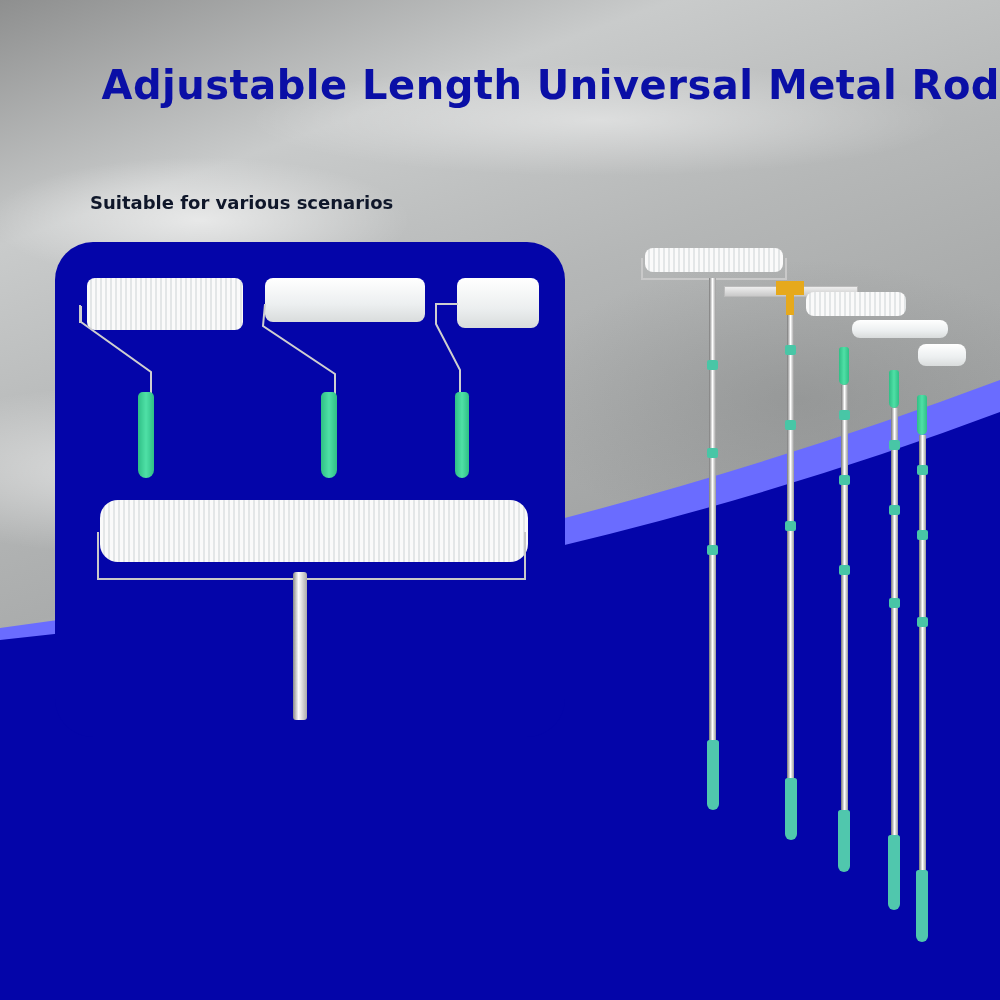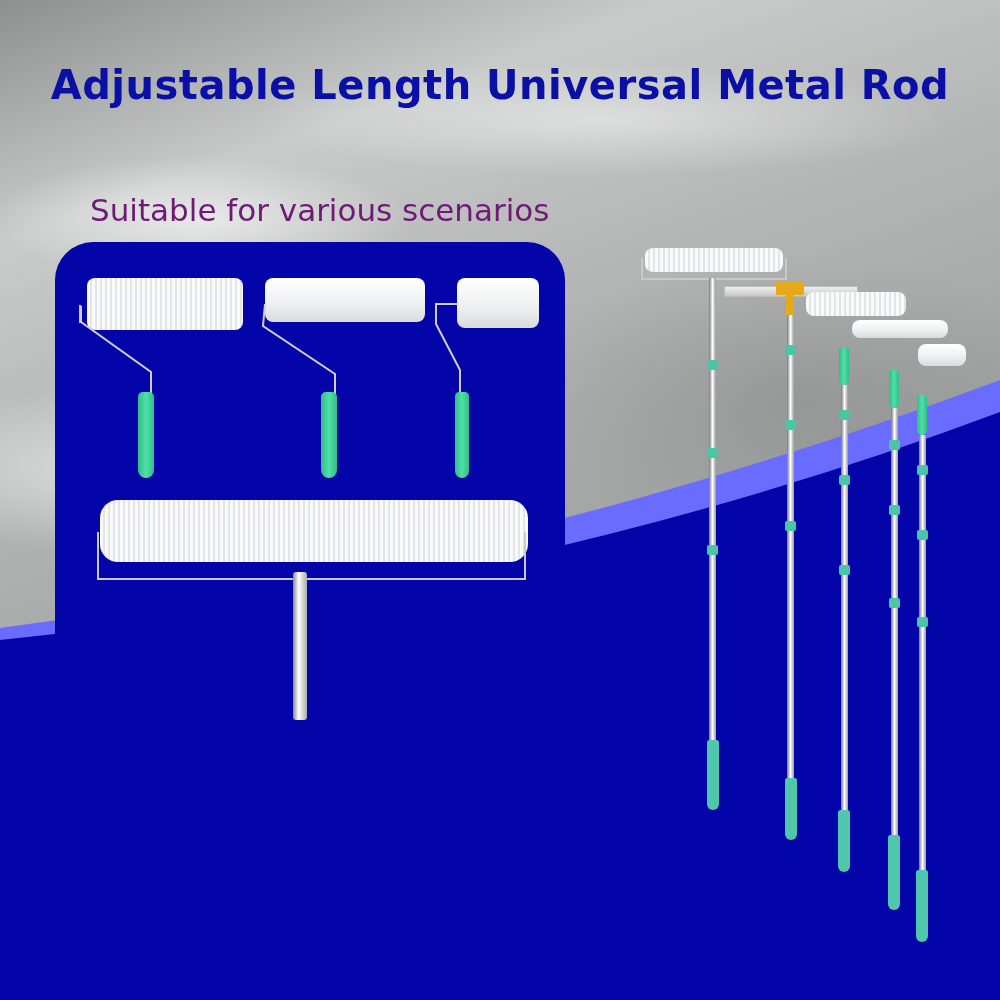--- a/index.html
+++ b/index.html
@@ -5,22 +5,22 @@
   html,body{margin:0;padding:0;}
   body{width:1000px;height:1000px;position:relative;overflow:hidden;font-family:"DejaVu Sans",sans-serif;
     background:linear-gradient(160deg,#8e8f8f 0%,#c9cbcb 18%,#b5b7b7 35%,#a2a4a4 55%,#9a9c9c 75%,#8d8f8f 100%);}
   .concrete{position:absolute;inset:0;
     background:
       radial-gradient(ellipse 380px 120px at 130px 470px, rgba(255,255,255,.55), transparent 70%),
       radial-gradient(ellipse 300px 90px at 200px 220px, rgba(255,255,255,.6), transparent 70%),
       radial-gradient(ellipse 500px 80px at 600px 120px, rgba(255,255,255,.45), transparent 70%),
       radial-gradient(ellipse 260px 140px at 140px 700px, rgba(255,255,255,.35), transparent 70%),
       radial-gradient(ellipse 400px 200px at 800px 400px, rgba(120,122,122,.35), transparent 70%);}
-  .title{position:absolute;left:0;width:1000px;top:62px;text-align:center;color:#0a0fa6;font-weight:bold;font-size:40px;letter-spacing:0.5px;}
-  .subtitle{position:absolute;left:90px;top:192px;color:#701a75;font-weight:normal;font-size:31px;}
+  .title{position:absolute;left:0;width:1000px;top:62px;text-align:right;color:#0a0fa6;font-weight:bold;font-size:40px;letter-spacing:0.5px;}
+  .subtitle{position:absolute;left:90px;top:192px;color:#0f172a;font-weight:bold;font-size:18px;}
   .panel{position:absolute;left:55px;top:242px;width:510px;height:495px;background:#0405a9;border-radius:38px;}
   .wave{position:absolute;left:0;top:0;width:1000px;height:1000px;}
   .roller{position:absolute;background:linear-gradient(#ffffff,#eceff0 60%,#d9dcdc);border-radius:8px;}
   .spike{background:repeating-linear-gradient(90deg,#fafafa 0 3px,#e3e6e7 3px 5px),linear-gradient(#fff,#ddd);}
   .grip{position:absolute;background:linear-gradient(90deg,#2fbf86,#4fe0a6,#2fbf86);border-radius:6px 6px 10px 10px;}
   .wire{position:absolute;border:2px solid #c9c9c9;}
   .pole{position:absolute;width:7px;background:linear-gradient(90deg,#777,#fff,#999);}
   .band{position:absolute;width:11px;height:10px;background:#48c6a6;border-radius:2px;}
   .hgrip{position:absolute;width:12px;background:#50c7ad;border-radius:3px 3px 7px 7px;}
 </style>

